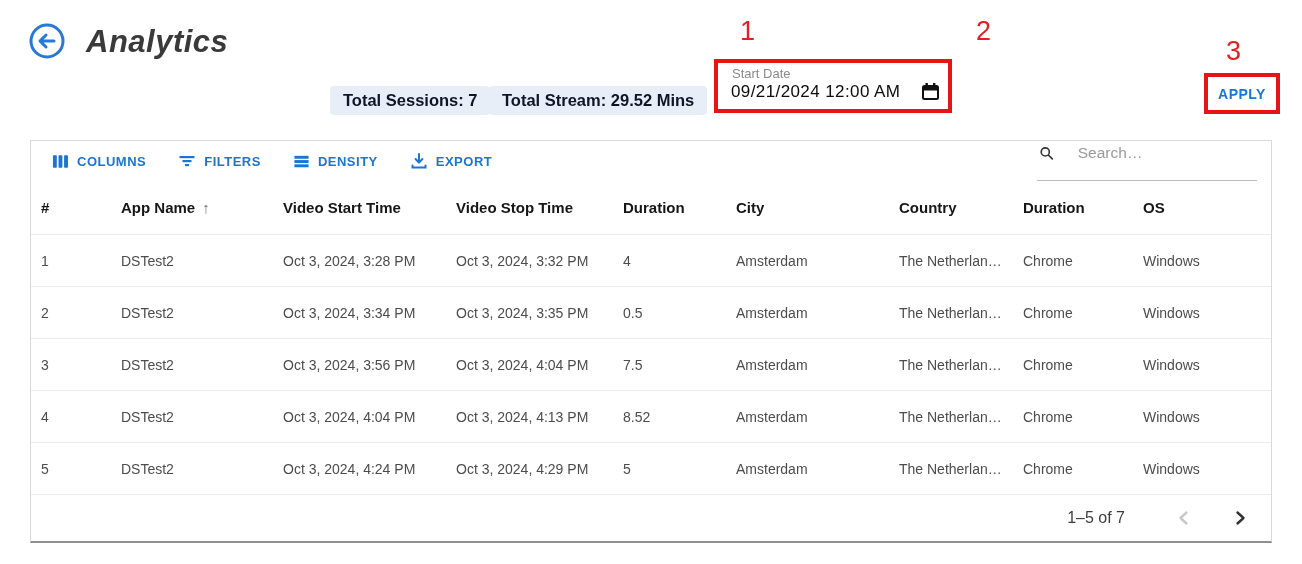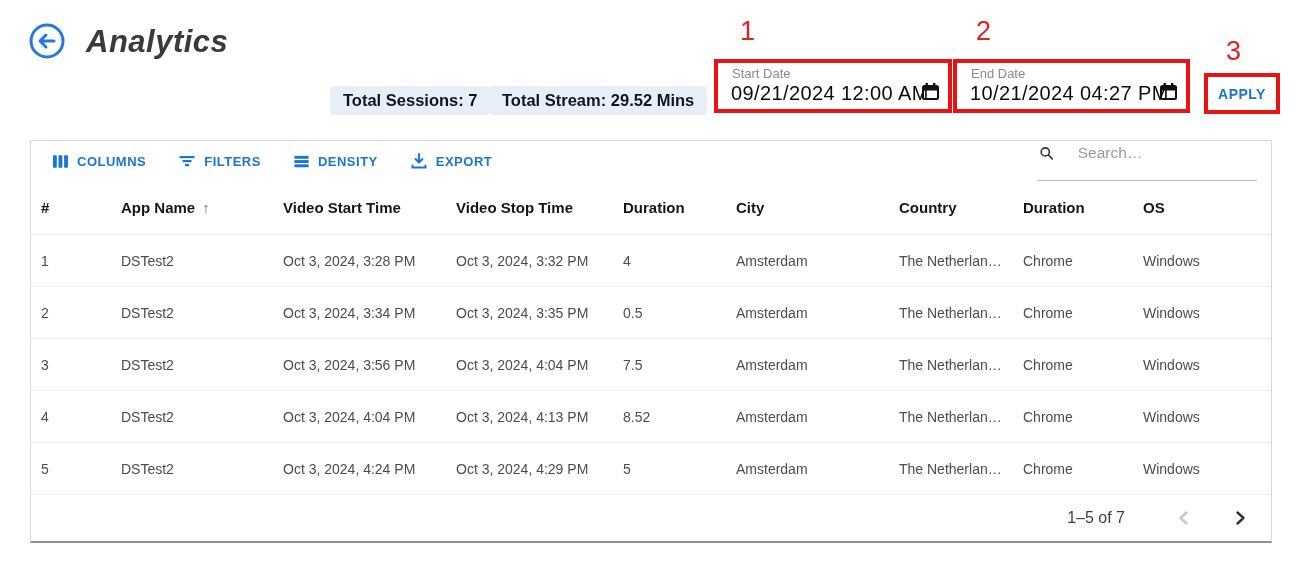--- a/index.html
+++ b/index.html
@@ -12,21 +12,21 @@
 
   .badge { position:absolute; top:86px; height:29px; line-height:29px; padding:0 13px; background:#e7eef8; border-radius:4px; font-size:16.5px; font-weight:600; color:#0e1626; white-space:nowrap; }
   .badge.sessions { left:330px; }
   .badge.stream  { left:489px; }
 
   
   .datefield { position:absolute; top:59px; height:54px; background:#fff; border:4px solid #e81414; }
   .datefield.start { left:714px; width:238px; }
   .datefield.end   { left:953px; width:237px; }
   .df-label { position:absolute; left:14px; top:3px; font-size:13px; color:#8a8a8a; }
-  .df-value { position:absolute; left:13px; top:19px; font-size:20px; color:#0d0d0d; letter-spacing:0.4px; white-space:nowrap; }
+  .df-value { position:absolute; left:13px; top:19px; font-size:17px; color:#0d0d0d; letter-spacing:0.4px; white-space:nowrap; }
   .df-cal   { position:absolute; right:9px; top:20px; width:17px; height:17px; cursor:pointer; }
 
   .apply-btn { position:absolute; left:1204px; top:73px; width:76px; height:41px; border:4px solid #e81414; background:#fff; display:flex; align-items:center; justify-content:center; color:#1976d2; font-size:14px; font-weight:600; letter-spacing:0.5px; cursor:pointer; font-family:"Liberation Sans", sans-serif;text-align:center; }
 
   .ann-num { position:absolute; color:#e32020; font-size:27px; line-height:30px; }
   .ann-num.n1 { left:740px;  top:16px; }
   .ann-num.n2 { left:976px;  top:16px; }
   .ann-num.n3 { left:1226px; top:36px; }
 
   
@@ -72,30 +72,20 @@
     <span class="df-label">Start Date</span>
     <span class="df-value">09/21/2024 12:00 AM</span>
     <svg class="df-cal" viewBox="0 0 17 17">
       <rect x="1" y="3" width="15" height="13" rx="1.5" fill="none" stroke="#111" stroke-width="2"></rect>
       <rect x="1" y="3" width="15" height="4.5" fill="#111"></rect>
       <rect x="3.5" y="0" width="2.4" height="3.4" fill="#111"></rect>
       <rect x="11" y="0" width="2.4" height="3.4" fill="#111"></rect>
     </svg>
   </div>
 
-  <div class="datefield end">
-    <span class="df-label">End Date</span>
-    <span class="df-value">10/21/2024 04:27 PM</span>
-    <svg class="df-cal" viewBox="0 0 17 17">
-      <rect x="1" y="3" width="15" height="13" rx="1.5" fill="none" stroke="#111" stroke-width="2"></rect>
-      <rect x="1" y="3" width="15" height="4.5" fill="#111"></rect>
-      <rect x="3.5" y="0" width="2.4" height="3.4" fill="#111"></rect>
-      <rect x="11" y="0" width="2.4" height="3.4" fill="#111"></rect>
-    </svg>
-  </div>
 
   <button class="apply-btn">APPLY</button>
 
   <div class="ann-num n1">1</div>
   <div class="ann-num n2">2</div>
   <div class="ann-num n3">3</div>
 
   <div class="grid">
 
     <div class="toolbar">

